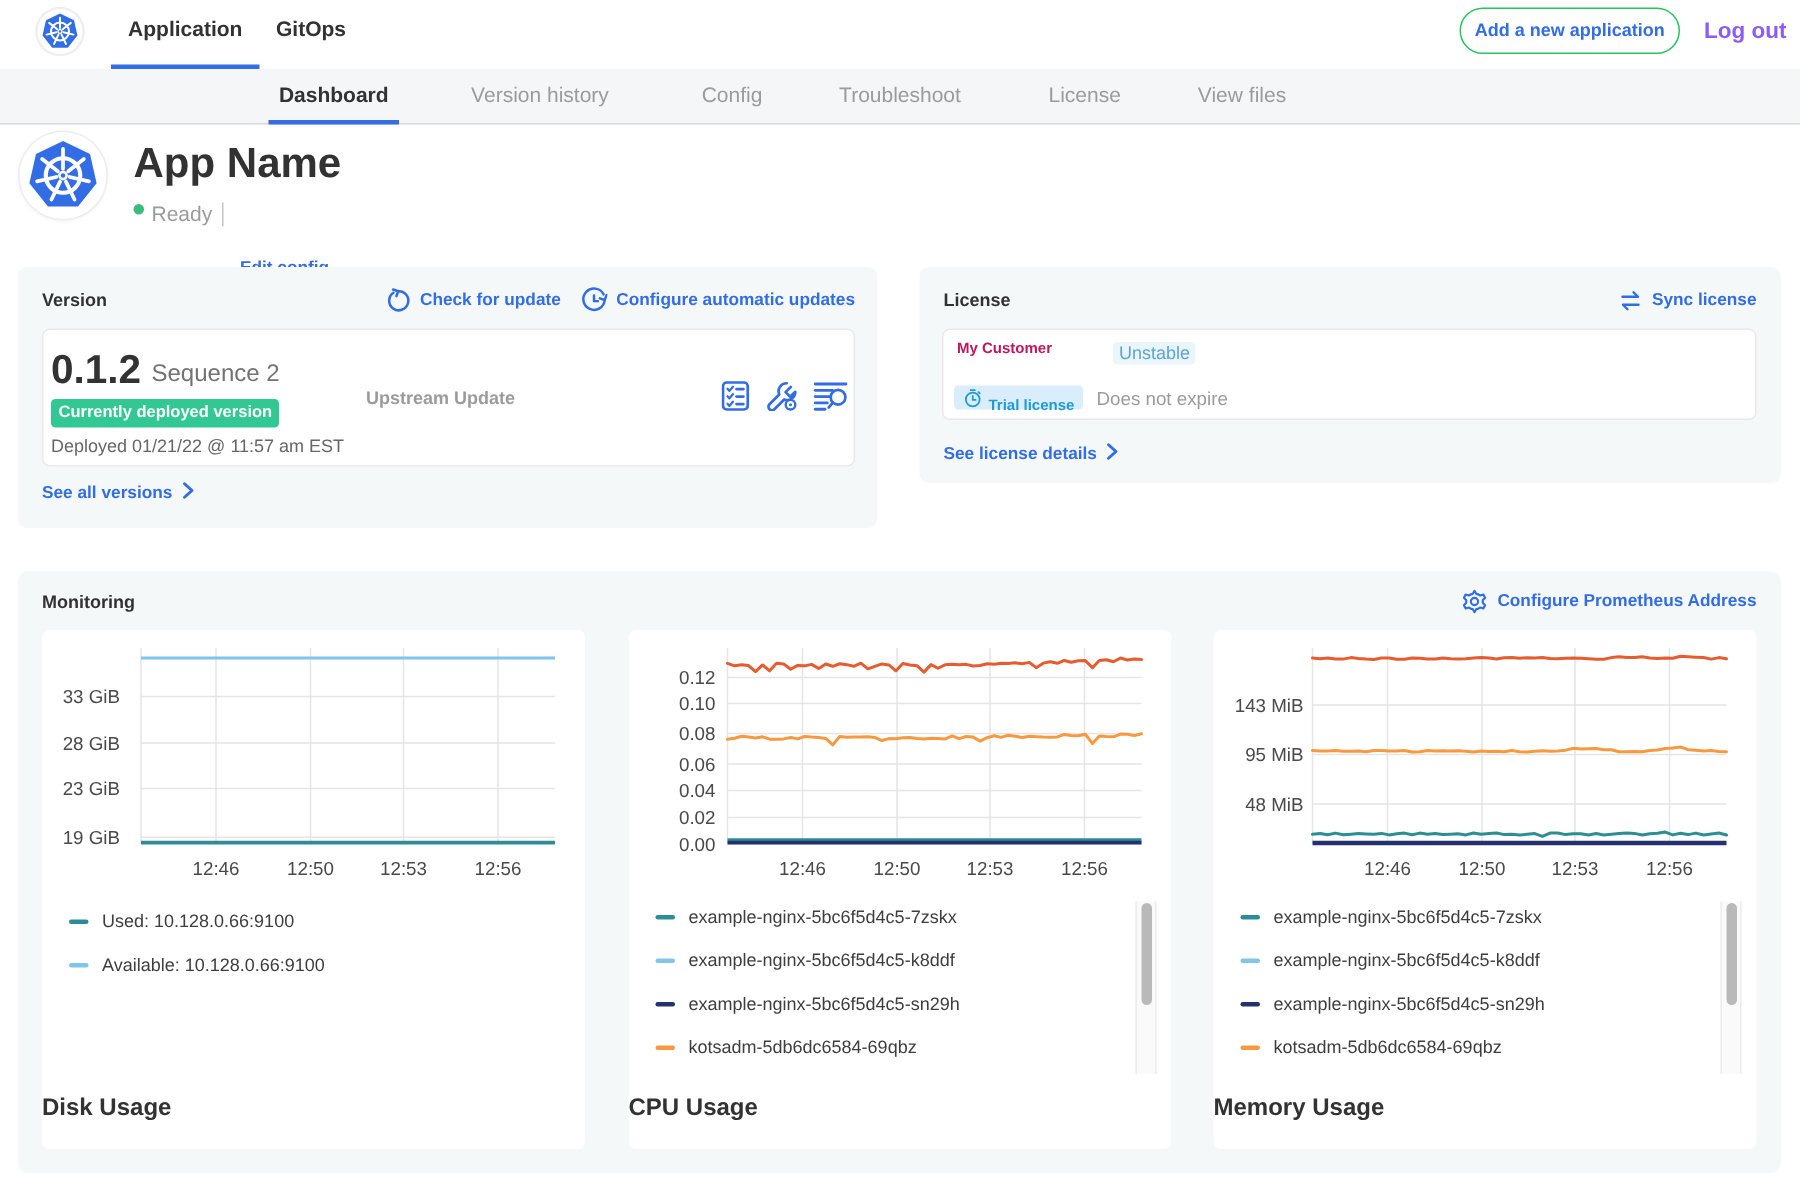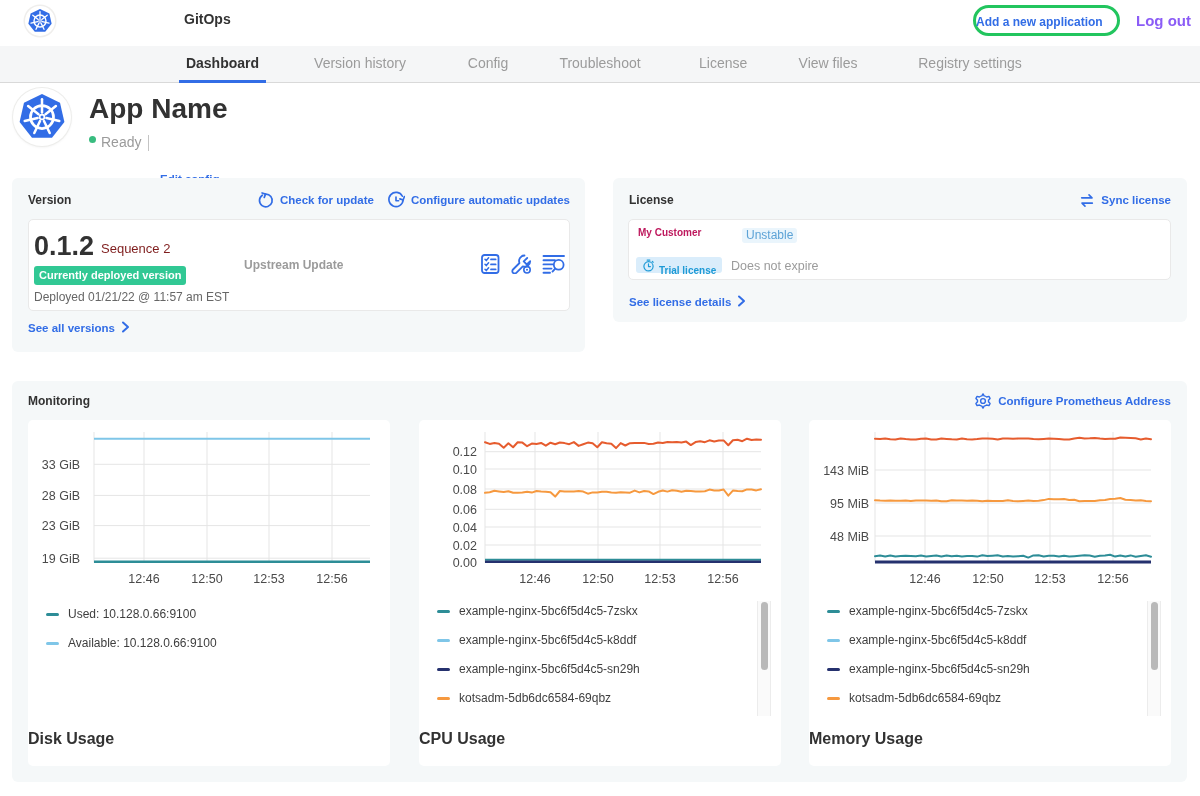--- a/index.html
+++ b/index.html
@@ -7,21 +7,21 @@
 #page { position:relative; width:1200px; height:796px; }
 .abs { position:absolute; }
 svg { display:block; }
 
 
 #topnav { position:absolute; top:0; left:0; width:1200px; height:46px; background:#fff; }
 #toplogo { position:absolute; left:25px; top:6px; width:30px; height:30px; border-radius:50%; background:#fff; box-shadow:0 0 0 1.5px #efeeec; }
 .toptab { position:absolute; top:0; height:46px; line-height:38px; font-size:14px; font-weight:700; color:#323232; white-space:nowrap; }
 #tab-app { left:74px; width:99px; text-align:center; border-bottom:3px solid #326de6; }
 #tab-gitops { text-align:left; }
-#addappbtn { position:absolute; left:973px; top:5px; width:147px; height:31px; border:3px solid #22c55e; border-radius:16px; color:#326de6; font-size:12px; font-weight:700; text-align:left; line-height:29px; background:#fff; white-space:nowrap; }
+#addappbtn { position:absolute; left:973px; top:5px; width:147px; height:31px; border:1px solid #22c55e; border-radius:16px; color:#326de6; font-size:12px; font-weight:700; text-align:center; line-height:29px; background:#fff; white-space:nowrap; }
 #logout { position:absolute; left:1136px; top:12px; font-size:15px; font-weight:700; color:#8b5cf6; white-space:nowrap; }
 
 
 #subnav { position:absolute; top:46px; left:0; width:1200px; height:37px; background:#f5f6f7; border-bottom:1px solid #d9d9d9; }
 .subtab { position:absolute; top:0; height:37px; line-height:34px; font-size:14px; font-weight:400; color:#9b9b9b; text-align:center; white-space:nowrap; }
 .subtab.active { color:#323232; font-weight:600; border-bottom:3px solid #326de6; height:37px; }
 
 
 #appicon { position:absolute; left:13px; top:88px; width:58px; height:58px; border-radius:50%; background:#fff; box-shadow:0 0 0 1px #ededeb, 0 1px 3px rgba(0,0,0,.08); }
 #appname { position:absolute; left:89px; top:93px; font-size:28px; font-weight:700; color:#323232; white-space:nowrap; }
@@ -38,21 +38,21 @@
 #panel-monitor { left:12px; top:381px; width:1175px; height:401px; }
 .panel-title { position:absolute; font-size:12px; font-weight:700; color:#323232; }
 .hlink { position:absolute; font-size:11.5px; font-weight:700; color:#326de6; white-space:nowrap; display:flex; align-items:center; }
 .hlink svg { margin-right:6px; }
 .whitecard { position:absolute; background:#fff; border:1px solid #e9e9e9; border-radius:5px; }
 .seelink { position:absolute; font-size:11.5px; font-weight:700; color:#326de6; white-space:nowrap; }
 .chev { display:inline-block; margin-left:5px; position:relative; top:1px; }
 
 
 #vernum { position:absolute; left:34px; top:231px; font-size:27px; font-weight:700; color:#323232; }
-#verseq { position:absolute; left:101px; top:241px; font-size:13px; color:#7f1d1d; }
+#verseq { position:absolute; left:101px; top:241px; font-size:16px; color:#737373; }
 #verbadge { position:absolute; left:34px; top:266px; height:19px; line-height:19px; padding:0 5px; background:#31c894; color:#fff; font-size:11px; font-weight:700; border-radius:3px; }
 #verdeployed { position:absolute; left:34px; top:290px; font-size:12px; color:#666; font-weight:400; }
 #upstream { position:absolute; left:244px; top:258px; font-size:12px; font-weight:700; color:#9b9b9b; }
 
 
 #custname { position:absolute; left:638px; top:227px; font-size:10px; font-weight:700; color:#be185d; white-space:nowrap; }
 #unstable { position:absolute; left:742px; top:228px; height:15px; line-height:15px; padding:0 4px; background:#eaf5fc; color:#5da3d6; font-size:12px; font-weight:400; border-radius:3px; }
 #trialbadge { position:absolute; left:636px; top:257px; height:16px; line-height:16px; padding:6px 6px 0 23px; background:#daedfb; color:#1e9ad6; font-size:10px; font-weight:700; border-radius:3px; }
 #noexpire { position:absolute; left:731px; top:259px; font-size:12.5px; font-weight:400; color:#9b9b9b; }
 
@@ -80,33 +80,33 @@
           <line x1="57.0" y1="44.4" x2="77.8" y2="27.9" stroke="#fff" stroke-width="5" stroke-linecap="round"></line>
           <line x1="58.8" y1="52.0" x2="84.6" y2="57.9" stroke="#fff" stroke-width="5" stroke-linecap="round"></line>
           <line x1="53.9" y1="58.1" x2="65.4" y2="82.0" stroke="#fff" stroke-width="5" stroke-linecap="round"></line>
           <line x1="46.1" y1="58.1" x2="34.6" y2="82.0" stroke="#fff" stroke-width="5" stroke-linecap="round"></line>
           <line x1="41.2" y1="52.0" x2="15.4" y2="57.9" stroke="#fff" stroke-width="5" stroke-linecap="round"></line>
           <line x1="43.0" y1="44.4" x2="22.2" y2="27.9" stroke="#fff" stroke-width="5" stroke-linecap="round"></line>
           <circle cx="50" cy="50" r="6.5" fill="#fff"></circle>
           <circle cx="50" cy="50" r="3" fill="#326de6"></circle>
         </svg>
       </div>
+    <div class="toptab" id="tab-app">Application</div>
     <div class="toptab" id="tab-gitops" style="left:184px;">GitOps</div>
     <div id="addappbtn">Add a new application</div>
     <div id="logout">Log out</div>
   </div>
 
   <div id="subnav">
     <div class="subtab active" style="left:179px;width:87px;">Dashboard</div>
     <div class="subtab" style="left:314px;width:92px;">Version history</div>
     <div class="subtab" style="left:465px;width:46px;">Config</div>
     <div class="subtab" style="left:559px;width:82px;">Troubleshoot</div>
     <div class="subtab" style="left:699px;width:47px;">License</div>
     <div class="subtab" style="left:798px;width:60px;">View files</div>
-    <div class="subtab" style="left:918px;width:104px;">Registry settings</div>
   </div>
 
   <div id="appicon" style="display:flex;align-items:center;justify-content:center;">
       <svg width="50" height="50" viewBox="0 0 100 100">
         <polygon points="50.0,4.0 86.0,21.3 94.8,60.2 70.0,91.4 30.0,91.4 5.2,60.2 14.0,21.3" fill="#326de6"></polygon>
         <circle cx="50" cy="50" r="23" fill="none" stroke="#fff" stroke-width="5.5"></circle>
         <line x1="50.0" y1="41.0" x2="50.0" y2="14.5" stroke="#fff" stroke-width="5" stroke-linecap="round"></line>
         <line x1="57.0" y1="44.4" x2="77.8" y2="27.9" stroke="#fff" stroke-width="5" stroke-linecap="round"></line>
         <line x1="58.8" y1="52.0" x2="84.6" y2="57.9" stroke="#fff" stroke-width="5" stroke-linecap="round"></line>
         <line x1="53.9" y1="58.1" x2="65.4" y2="82.0" stroke="#fff" stroke-width="5" stroke-linecap="round"></line>

